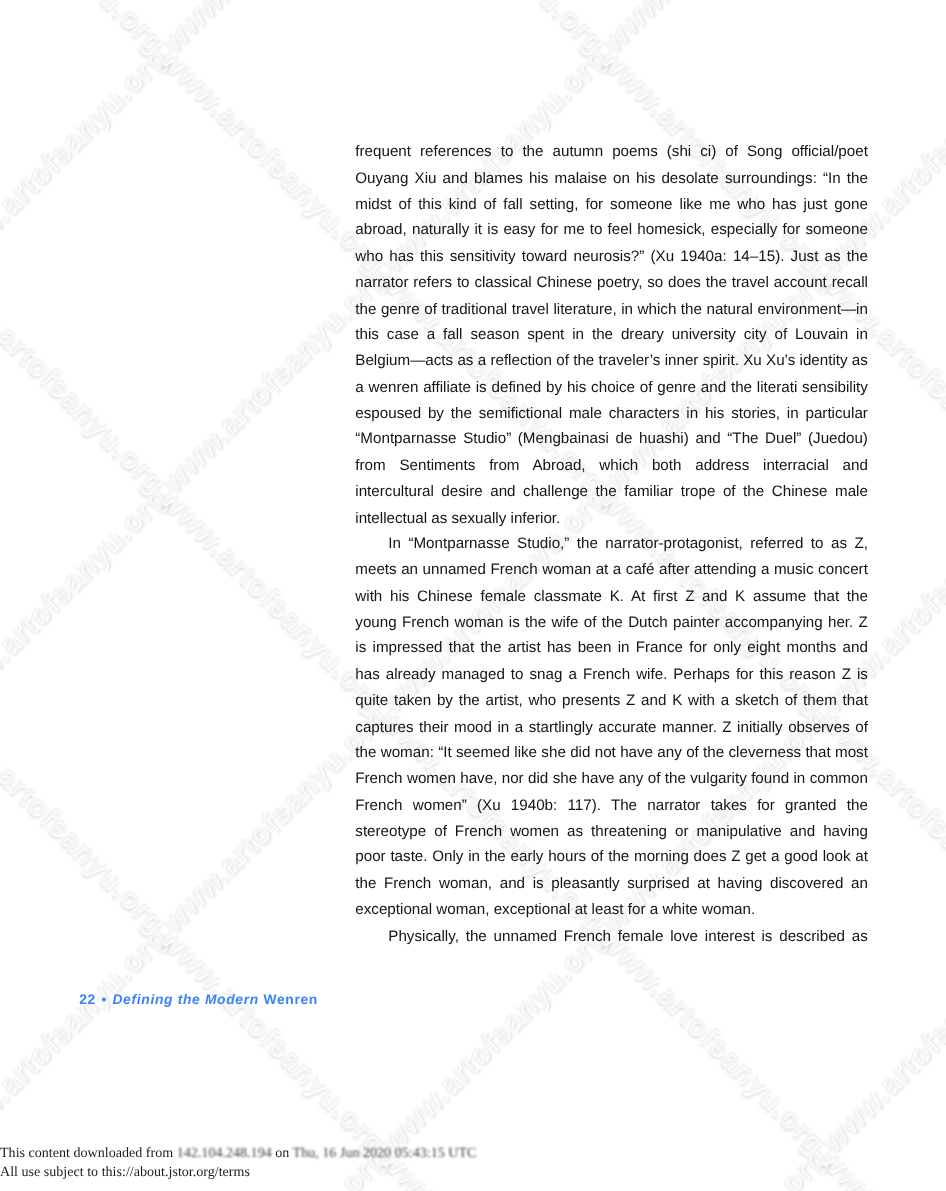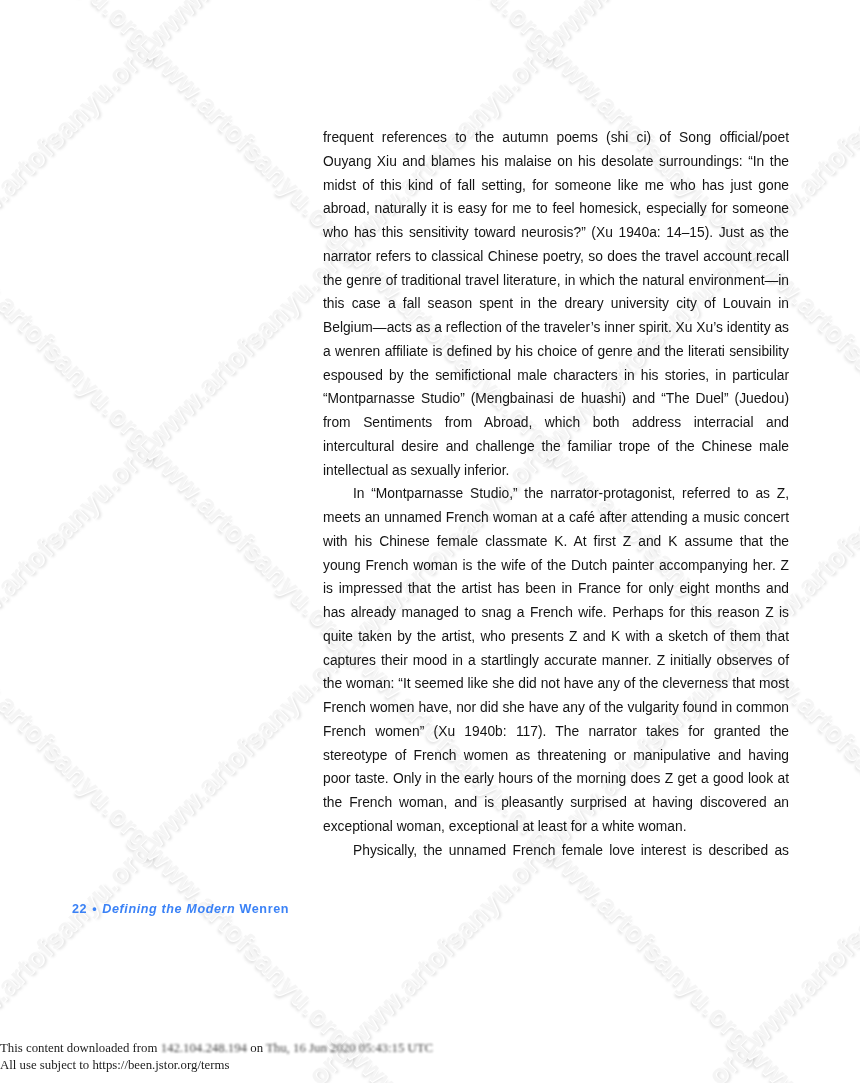--- a/index.html
+++ b/index.html
@@ -120,16 +120,16 @@
       <p class="indent"><span>In “Montparnasse Studio,” the narrator-protagonist, referred to as Z, meets an unnamed French woman at a café after attending a music concert with his Chinese female classmate K. At first Z and K assume that the young French woman is the wife of the Dutch painter accompanying her. Z is impressed that the artist has been in France for only eight months and has already managed to snag a French wife. Perhaps for this reason Z is quite taken by the artist, who presents Z and K with a sketch of them that captures their mood in a startlingly accurate manner. Z initially observes of the woman: “It seemed like she did not have any of the cleverness that most French women have, nor did she have any of the vulgarity found in common French women” (Xu 1940</span><span class="it">b</span><span>: 117). The narrator takes for granted the stereotype of French women as threatening or manipulative and having poor taste. Only in the early hours of the morning does Z get a good look at the French woman, and is pleasantly surprised at having discovered an exceptional woman, exceptional at least for a white woman.</span></p>
       <p class="indent force-justify"><span>Physically, the unnamed French female love interest is described as</span></p>
     </div>
 
   <div class="running-footer">
     <span>22</span><span class="sep">•</span><span class="it">Defining the Modern</span>&nbsp;<span>Wenren</span>
   </div>
 
   <div class="jstor-footer">
     <div><span>This content downloaded from </span><span class="redacted">142.104.248.194</span><span> on </span><span class="redacted">Thu, 16 Jun 2020 05:43:15 UTC</span></div>
-    <div>All use subject to https://been.jstor.org/terms</div>
+    <div>All use subject to this://about.jstor.org/terms</div>
   </div>
 
 </div>
 
 </body></html>

